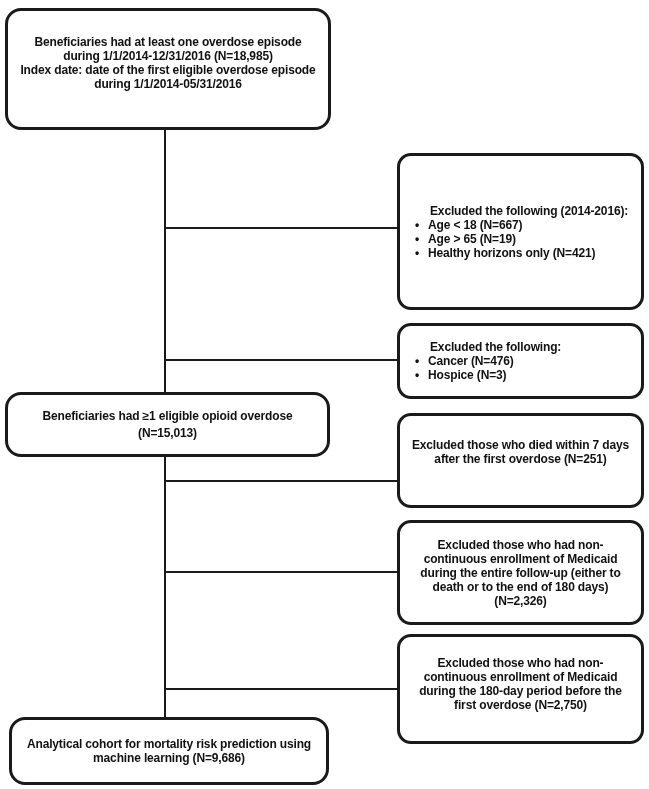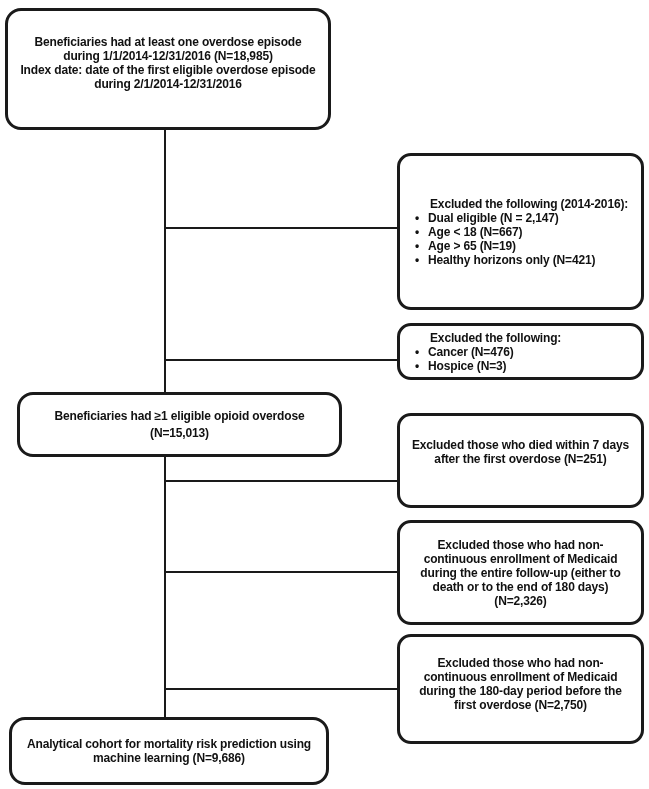--- a/index.html
+++ b/index.html
@@ -40,33 +40,32 @@
     text-align: center;
   }
   
   .box-top {
     left: 5px; top: 8px; width: 326px; height: 122px;
     padding: 4px 12px 16px 12px;
   }
   .box-mid {
     left: 5px; top: 392px; width: 325px; height: 65px;
     padding: 2px 10px;
-    margin-left: 12px;
   }
   .box-mid p + p { margin-top: 3px; }
   .box-final {
     left: 9px; top: 717px; width: 320px; height: 68px;
     padding: 2px 12px;
   }
   
   .box-r {
     left: 397px; width: 247px; border-radius: 14px; align-items: flex-end;
   }
   .box-r1 { top: 153px; height: 157px; padding: 6px 10px 6px 14px; align-items: flex-start; text-align: left; }
-  .box-r2 { top: 323px; height: 57px;  padding: 2px 10px 2px 14px; align-items: flex-start; text-align: left; }
+  .box-r2 { top: 323px; height: 76px;  padding: 2px 10px 2px 14px; align-items: flex-start; text-align: left; }
   .box-r3 { top: 413px; height: 95px;  padding: 4px 8px 22px 8px; }
   .box-r4 { top: 520px; height: 105px; padding: 4px 8px; }
   .box-r5 { top: 634px; height: 110px; padding: 4px 8px 14px 8px; }
   .excl-header { margin: 0; padding-left: 16px; }
   ul.excl-list {
     list-style: none;
     margin: 0;
     padding: 0;
   }
   ul.excl-list li {
@@ -87,36 +86,35 @@
 
   <div class="connector" style="left:164px; top:129px; width:2px; height:590px;"></div>
   <div class="connector" style="left:165px; top:227px; width:235px; height:2px;"></div>
   <div class="connector" style="left:165px; top:359px; width:235px; height:2px;"></div>
   <div class="connector" style="left:165px; top:480px; width:235px; height:2px;"></div>
   <div class="connector" style="left:165px; top:571px; width:235px; height:2px;"></div>
   <div class="connector" style="left:165px; top:688px; width:235px; height:2px;"></div>
 
   <div class="box box-top centered">
     <p>Beneficiaries had at least one overdose episode during 1/1/2014-12/31/2016 (N=18,985)</p>
-    <p>Index date: date of the first eligible overdose episode during 2/1/2014-12/31/2016</p>
+    <p>Index date: date of the first eligible overdose episode during 1/1/2014-05/31/2016</p>
   </div>
 
   <div class="box box-mid centered">
     <p>Beneficiaries had ≥1 eligible opioid overdose</p>
     <p>(N=15,013)</p>
   </div>
 
   <div class="box box-final centered">
     <p>Analytical cohort for mortality risk prediction using machine learning (N=9,686)</p>
   </div>
 
   <div class="box box-r box-r1">
     <p class="excl-header">Excluded the following (2014-2016):</p>
     <ul class="excl-list">
-      <li>Dual eligible (N = 2,147)</li>
       <li>Age &lt; 18 (N=667)</li>
       <li>Age &gt; 65 (N=19)</li>
       <li>Healthy horizons only (N=421)</li>
     </ul>
   </div>
 
   <div class="box box-r box-r2">
     <p class="excl-header">Excluded the following:</p>
     <ul class="excl-list">
       <li>Cancer (N=476)</li>

